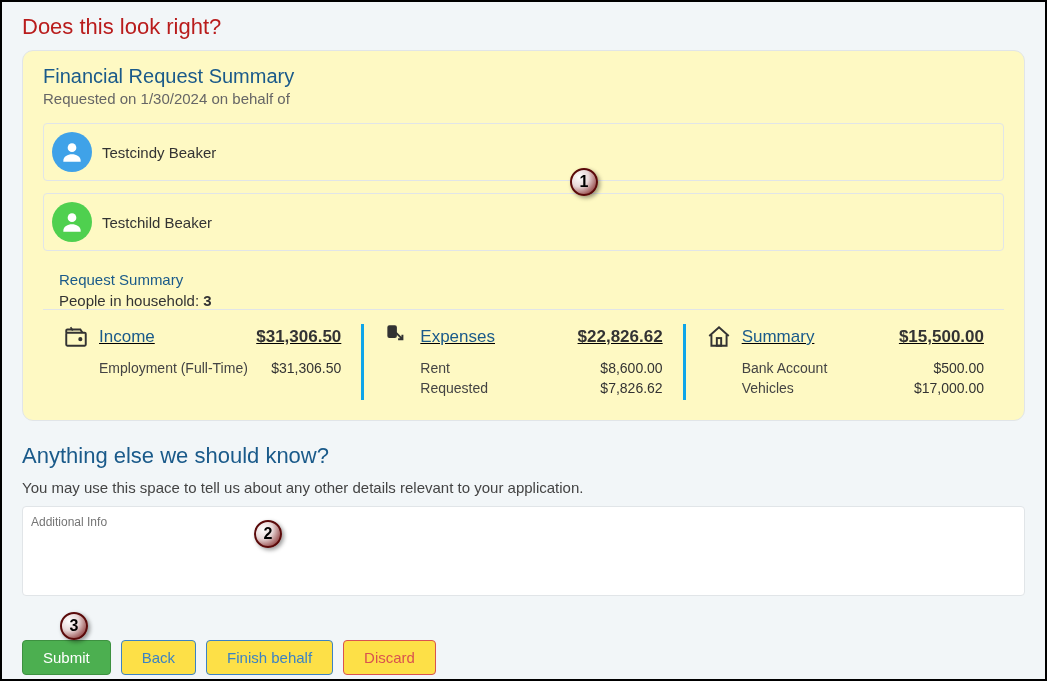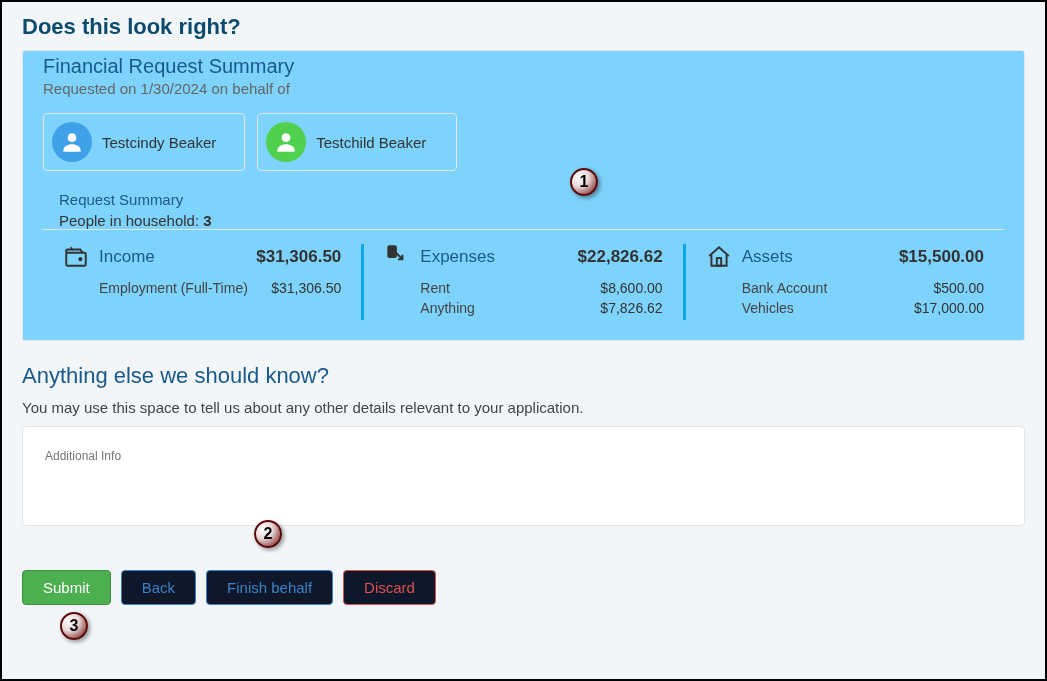--- a/index.html
+++ b/index.html
@@ -1,47 +1,47 @@
 <!DOCTYPE html>
 <html><head>
   <meta charset="utf-8">
   <style>
     * { box-sizing: border-box; margin: 0; padding: 0; }
     body { font-family: -apple-system, BlinkMacSystemFont, "Segoe UI", Arial, sans-serif; background: #f2f6f8; width: 1047px; height: 681px; border: 2px solid #000; padding: 0; }
     .container { padding: 10px 20px 20px 20px; }
-    .page-title { color: #0c4a6e; font-size: 22px; font-weight: 700; margin-bottom: 10px; margin-top: 2px; }
-    .summary-card { background: #7dd3fc; border: 1px solid #e1e5e8; border-radius: 3px; padding: 4px 20px 20px 20px; position: relative; }
+    .page-title { color: #b91c1c; font-size: 22px; font-weight: 400; margin-bottom: 10px; margin-top: 2px; }
+    .summary-card { background: #fef9c3; border: 1px solid #e1e5e8; border-radius: 11px; padding: 14px 20px 20px 20px; position: relative; }
     .summary-title { color: #1a5a8a; font-size: 20px; font-weight: 400; margin-bottom: 2px; }
     .summary-subtitle { color: #666; font-size: 15px; margin-bottom: 16px; }
-    .people-row { display: flex; gap: 12px; margin-bottom: 20px; }
+    .people-row { display: flex; gap: 12px; margin-bottom: 20px; flex-direction: column; }
     .person-card { border: 1px solid #e1e5e8; border-radius: 4px; padding: 8px 28px 8px 8px; display: flex; align-items: center; gap: 10px; min-width: 200px; }
     .avatar { width: 40px; height: 40px; border-radius: 50%; display: flex; align-items: center; justify-content: center; }
     .avatar.blue { background: #3fa2e8; }
     .avatar.green { background: #4fd04f; }
     .avatar svg { width: 26px; height: 26px; }
     .person-name { font-size: 15px; color: #333; }
     .request-details-label { color: #1a5a8a; font-size: 15px; margin-left: 16px; margin-bottom: 4px; }
     .household { font-size: 15px; color: #333; margin-left: 16px; }
     .household strong { font-weight: 700; }
     hr.divider { border: none; border-top: 1px solid #e1e5e8; margin: 0 0 14px 0; }
     .columns { display: flex; }
     .col { flex: 1; padding: 0 20px; }
     .col + .col { border-left: 3px solid #0ea5e9; }
-    .col-header { display: flex; align-items: center; margin-bottom: 10px; }
+    .col-header { display: flex; align-items: center; margin-bottom: 10px; text-decoration: underline; }
     .col-icon { width: 26px; height: 26px; margin-right: 10px; color: #333; flex-shrink: 0; }
     .col-title { color: #1a5a8a; font-size: 17px; flex-shrink: 0; }
     .col-total { margin-left: auto; color: #333; font-size: 17px; font-weight: 700; }
     .line-item { display: flex; margin-bottom: 4px; font-size: 14px; color: #444; padding-left: 36px; }
     .line-item .label { flex: 1; }
     .line-item .value { color: #333; }
     .section-title { color: #1a5a8a; font-size: 22px; font-weight: 400; margin-top: 22px; margin-bottom: 10px; }
     .section-desc { color: #444; font-size: 15px; margin-bottom: 10px; }
-    .textarea { width: 100%; height: 100px; background: #fff; border: 1px solid #e1e5e8; border-radius: 4px; padding: 22px; font-size: 12px; color: #6d28d9; resize: none; font-family: inherit; }
+    .textarea { width: 100%; height: 90px; background: #fff; border: 1px solid #e1e5e8; border-radius: 4px; padding: 8px; font-size: 12px; color: #6d28d9; resize: none; font-family: inherit; }
     .buttons { display: flex; gap: 10px; margin-top: 40px; position: relative; }
-    .btn { padding: 8px 20px; border-radius: 4px; font-size: 15px; cursor: pointer; border: 1px solid; background: #0f172a; }
+    .btn { padding: 8px 20px; border-radius: 4px; font-size: 15px; cursor: pointer; border: 1px solid; background: #fde047; }
     .btn-submit { background: #4caf50; border-color: #3d9140; color: #fff; font-weight: 400; }
     .btn-back { border-color: #3b82c4; color: #3b82c4; }
     .btn-finish { border-color: #3b82c4; color: #3b82c4; }
     .btn-discard { border-color: #d9534f; color: #d9534f; }
     .callout { position: absolute; width: 28px; height: 28px; border-radius: 50%; background: radial-gradient(circle at 30% 30%, #fff, #e8d8d8 40%, #7a1a1a 95%); border: 2px solid #5a0a0a; display: flex; align-items: center; justify-content: center; font-weight: 900; font-size: 16px; color: #000; box-shadow: 2px 2px 4px rgba(0,0,0,0.4); z-index: 10; }
     .callout-1 { top: 168px; left: 570px; }
     .callout-2 { top: 520px; left: 254px; }
     .callout-3 { top: 612px; left: 60px; }
   </style>
 </head>
@@ -111,35 +111,35 @@
               </svg>
           </span>
           <span class="col-title">Expenses</span>
           <span class="col-total">$22,826.62</span>
         </div>
         <div class="line-item">
           <span class="label">Rent</span>
           <span class="value">$8,600.00</span>
         </div>
         <div class="line-item">
-          <span class="label">Anything</span>
+          <span class="label">Requested</span>
           <span class="value">$7,826.62</span>
         </div>
       </div>
 
       <div class="col">
         <div class="col-header">
           <span class="col-icon">
             <svg viewBox="0 0 24 24" fill="none" stroke="#333" stroke-width="1.8">
                 <path d="M3 11 L12 3 L21 11"></path>
                 <path d="M5 10 V20 H19 V10"></path>
                 <rect x="10" y="13" width="4" height="7"></rect>
               </svg>
           </span>
-          <span class="col-title">Assets</span>
+          <span class="col-title">Summary</span>
           <span class="col-total">$15,500.00</span>
         </div>
         <div class="line-item">
           <span class="label">Bank Account</span>
           <span class="value">$500.00</span>
         </div>
         <div class="line-item">
           <span class="label">Vehicles</span>
           <span class="value">$17,000.00</span>
         </div>

